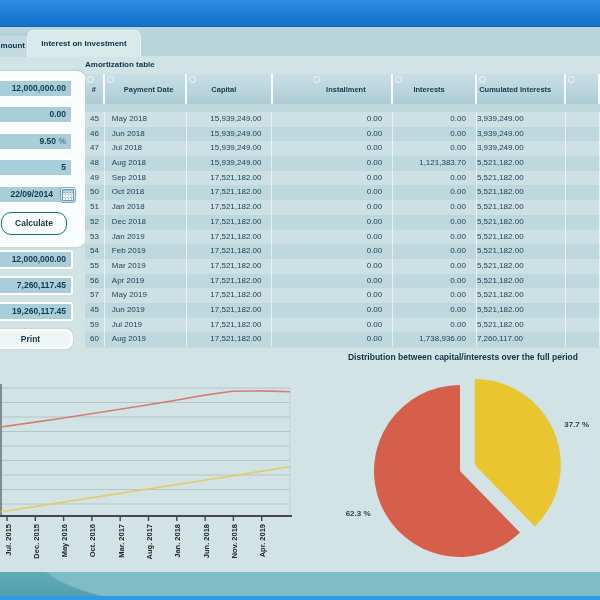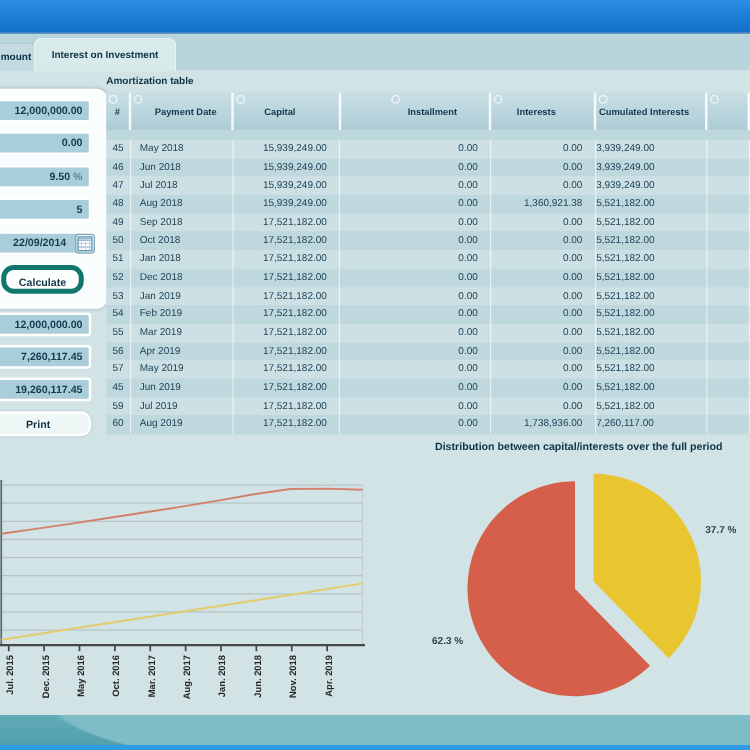--- a/index.html
+++ b/index.html
@@ -35,21 +35,21 @@
   .calbtn{left:60px;top:187px;width:16px;height:16px;background:linear-gradient(180deg,#eaf4fb,#bcd8ea);
     border:1px solid #7fa9bc;border-radius:3px;box-sizing:border-box;
     display:flex;align-items:center;justify-content:center;cursor:pointer;}
   .calglyph{width:10px;height:10px;border:1px solid #6d98ad;border-radius:1px;
     background:
       repeating-linear-gradient(90deg,transparent 0 2px,#bcd4e2 2px 3px),
       repeating-linear-gradient(0deg,transparent 0 2px,#bcd4e2 2px 3px),
       linear-gradient(180deg,#8fb9d4 0 3px,#ffffff 3px);}
   .btn{position:absolute;text-align:center;font-weight:bold;color:#113449;cursor:pointer;box-sizing:border-box;}
   .btn.calculate{left:1px;top:212px;width:66px;height:23px;background:#fdfefe;
-    border:4px solid #0f766e;border-radius:10px;font-size:8.5px;line-height:21px;}
+    border:1px solid #0f766e;border-radius:10px;font-size:8.5px;line-height:21px;}
   .btn.print{left:-12px;top:329px;width:85px;height:20px;background:#eff6f6;
     border:2px solid #ffffff;border-radius:8px;font-size:8.5px;line-height:16px;
     box-shadow:0 0 2px rgba(40,80,90,.25);}
 
   
   .tbl-title{left:85px;top:60px;font-size:8px;font-weight:bold;color:#0d3348;}
   .tbl{left:85px;top:74px;width:515px;height:274px;overflow:hidden;background:#c7dde2;}
   .thead{display:flex;height:30px;background:linear-gradient(180deg,#c9dfe5,#adccd6);}
   .thcell{position:relative;box-sizing:border-box;border-right:2px solid rgba(255,255,255,.85);
     font-size:7.5px;font-weight:bold;color:#14394e;display:flex;align-items:center;justify-content:center;}
@@ -149,21 +149,21 @@
         <div class="tcell c3">0.00</div>
         <div class="tcell c4">0.00</div>
         <div class="tcell c5">3,939,249.00</div>
         <div class="tcell c6"></div>
       </div>
       <div class="trow even">
         <div class="tcell c0">48</div>
         <div class="tcell c1">Aug 2018</div>
         <div class="tcell c2">15,939,249.00</div>
         <div class="tcell c3">0.00</div>
-        <div class="tcell c4">1,360,921.38</div>
+        <div class="tcell c4">1,121,383.70</div>
         <div class="tcell c5">5,521,182.00</div>
         <div class="tcell c6"></div>
       </div>
       <div class="trow odd">
         <div class="tcell c0">49</div>
         <div class="tcell c1">Sep 2018</div>
         <div class="tcell c2">17,521,182.00</div>
         <div class="tcell c3">0.00</div>
         <div class="tcell c4">0.00</div>
         <div class="tcell c5">5,521,182.00</div>

